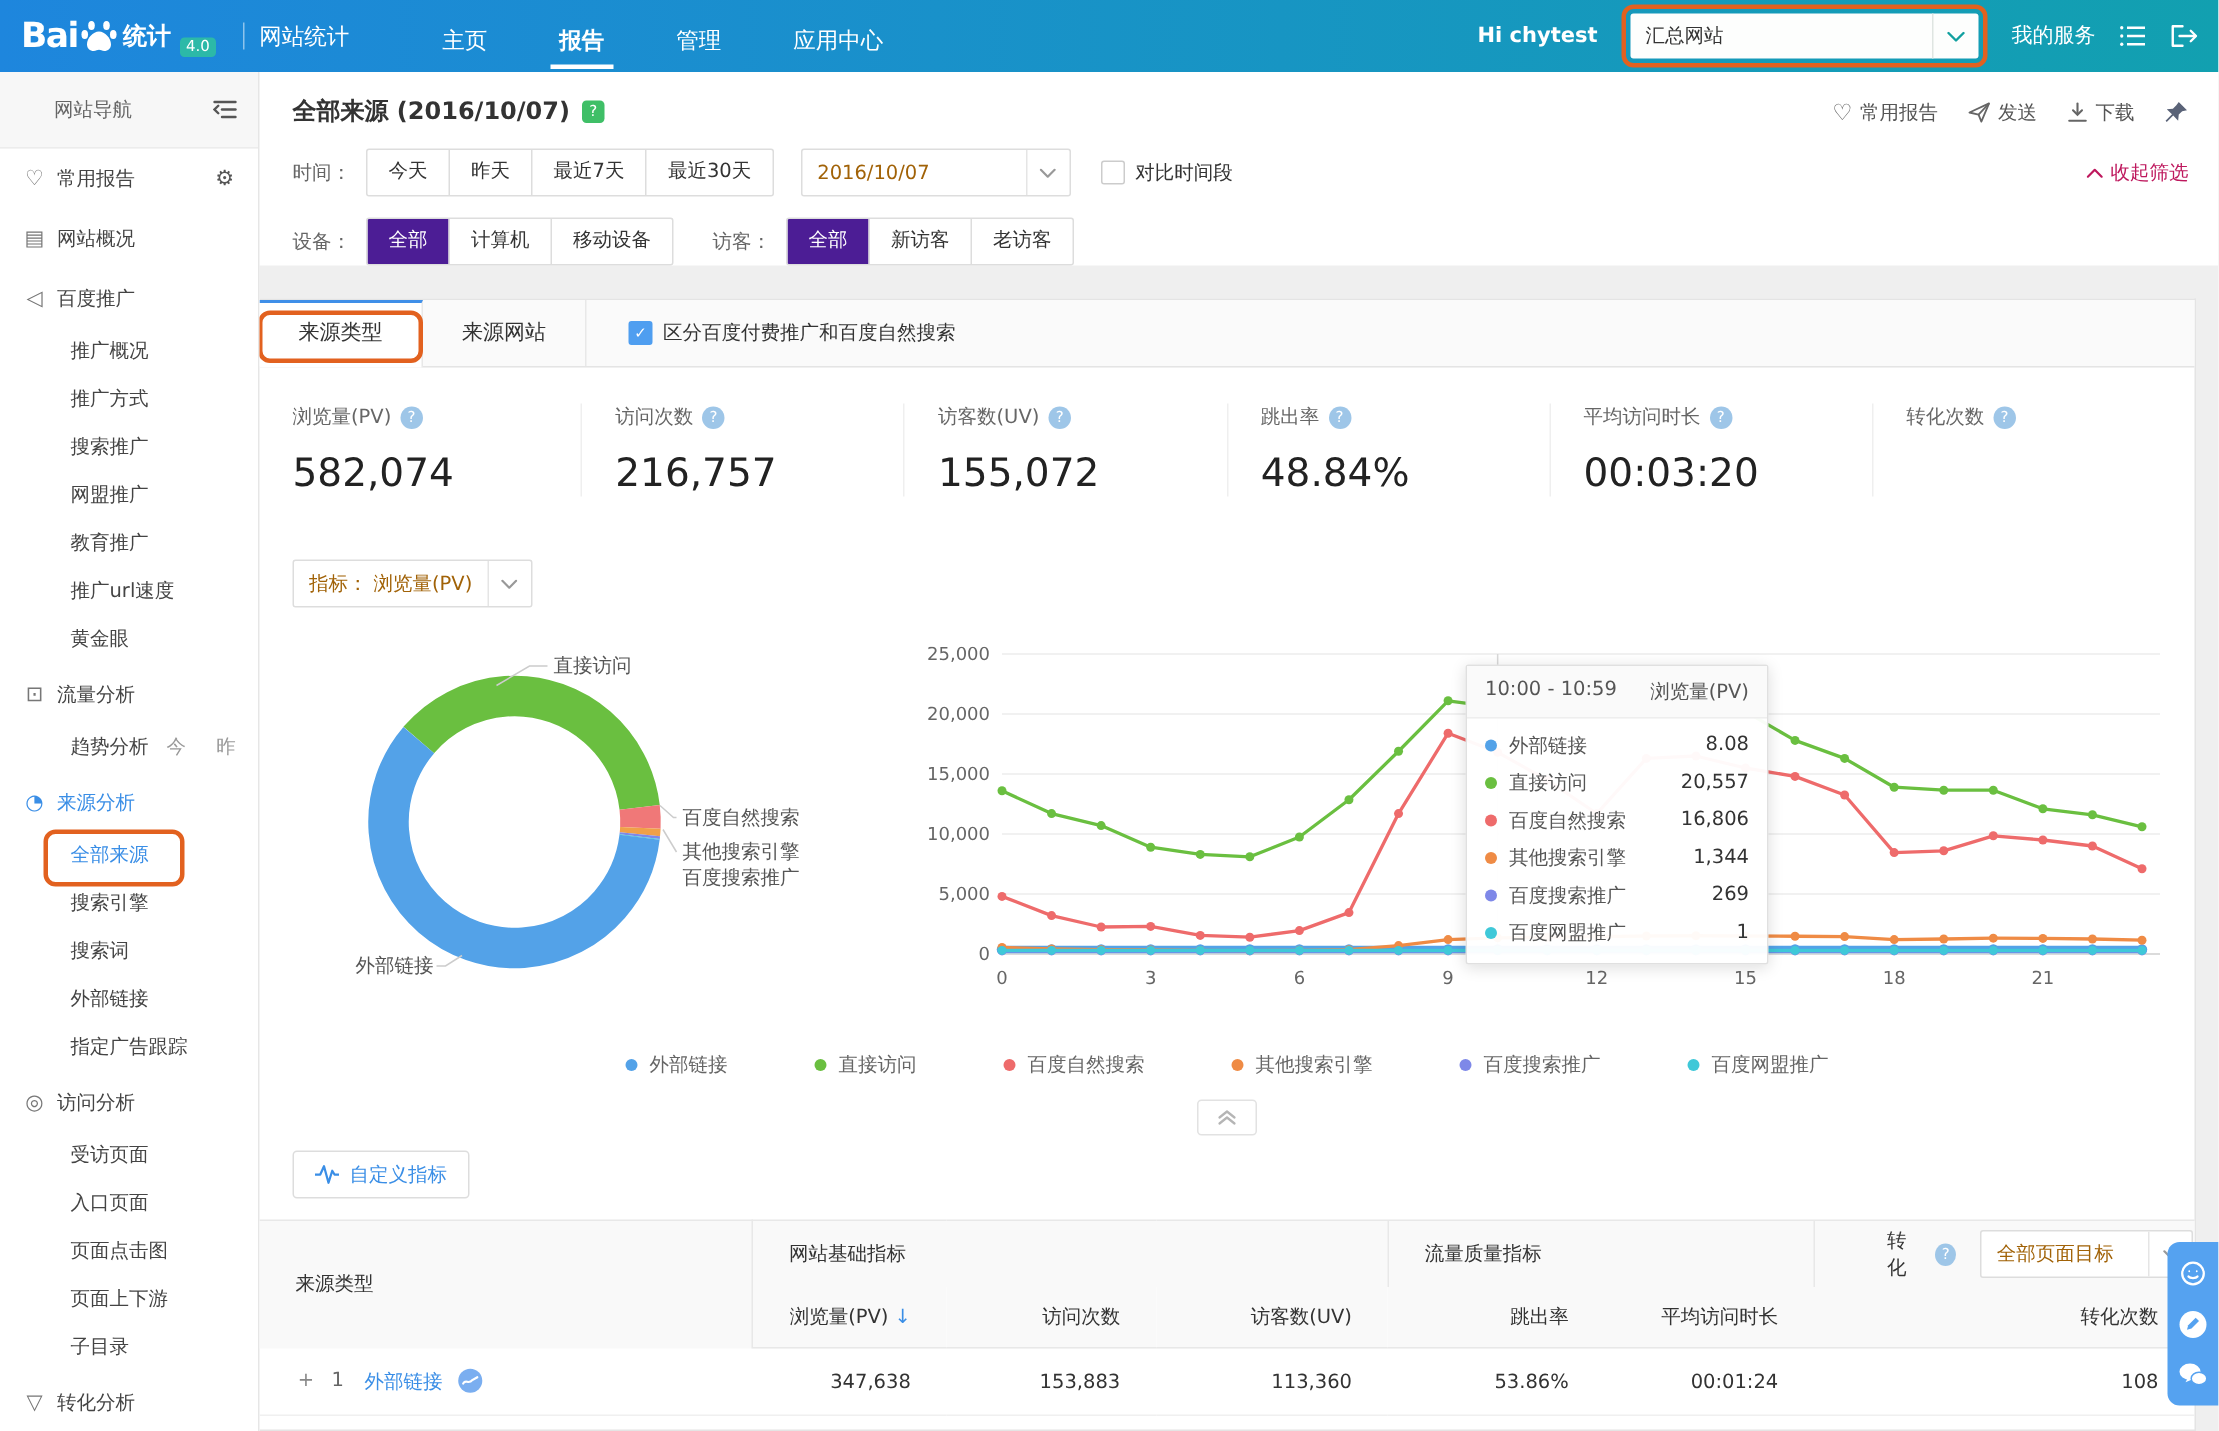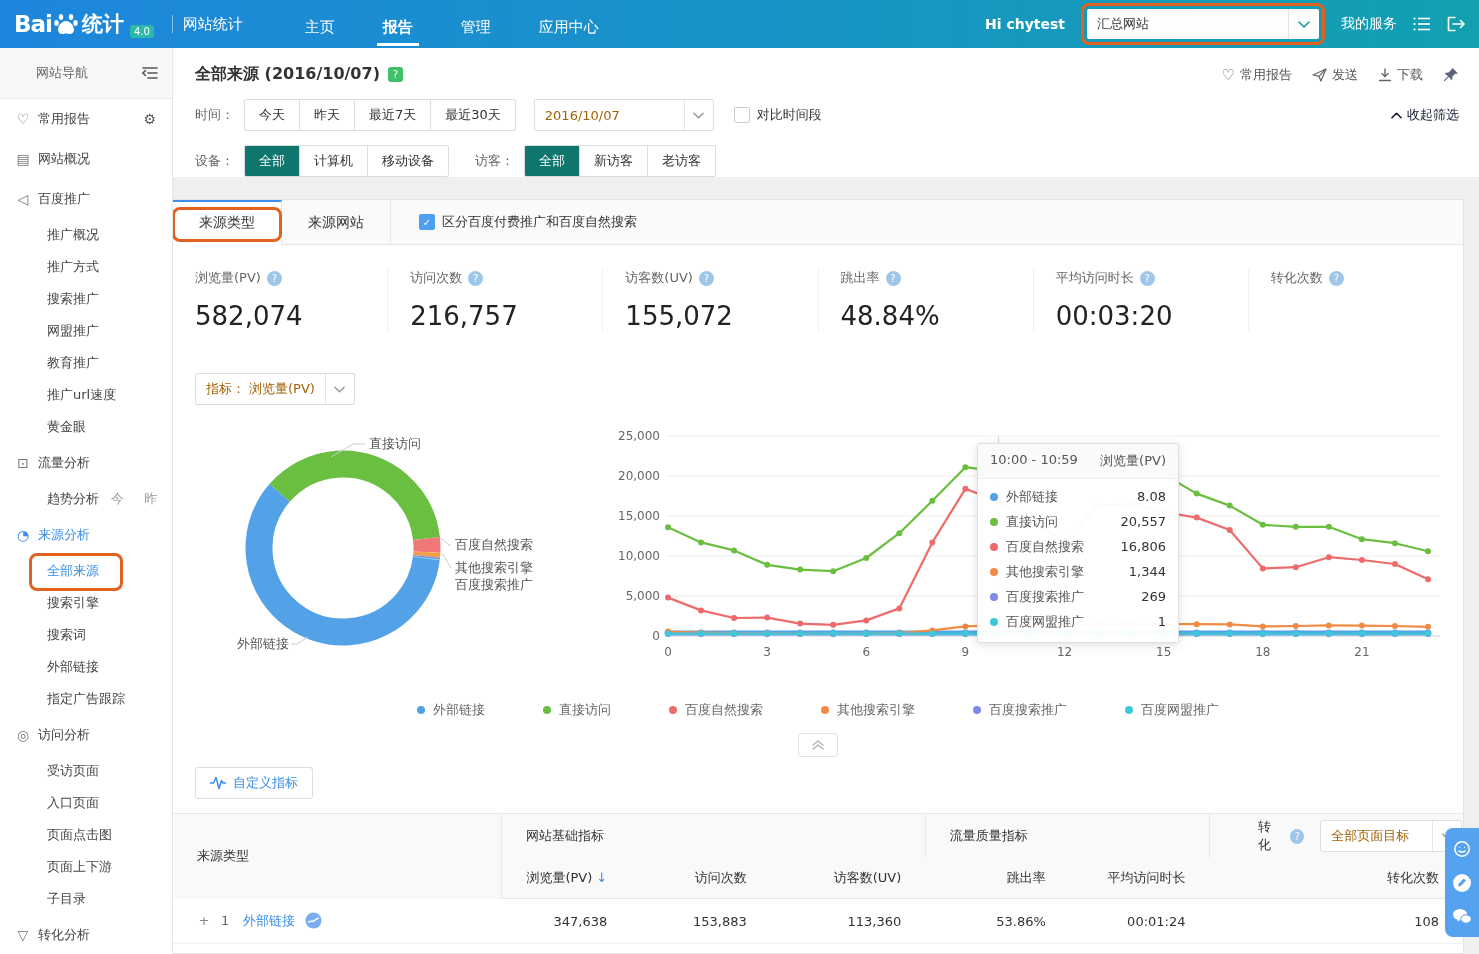--- a/index.html
+++ b/index.html
@@ -3,21 +3,21 @@
 <meta charset="utf-8">
 <style>
   html,body{margin:0;padding:0;}
   body{width:1479px;height:954px;position:relative;overflow:hidden;background:#efefef;
        font-family:"DejaVu Sans","Liberation Sans",sans-serif;color:#333;font-size:13px;}
   svg{display:block;}
   
   .topbar{height:48px;display:flex;align-items:center;background:linear-gradient(90deg,#1e86dd 0%,#12a0b0 100%);color:#fff;}
   .brand{display:flex;align-items:center;padding-left:14px;}
   .logo-bai{font-size:23px;font-weight:bold;letter-spacing:-1px;}
-  .logo-suffix{font-size:21px;font-weight:bold;margin-left:2px;}
+  .logo-suffix{font-size:16px;font-weight:bold;margin-left:2px;}
   .ver-badge{background:#2cb9a8;color:#fff;font-size:10px;padding:1px 4px;border-radius:3px;margin:14px 8px 0 6px;}
   .brand-div{width:1px;height:18px;background:rgba(255,255,255,.5);margin:0 10px;}
   .product{font-size:15px;}
   .topnav{display:flex;gap:48px;margin-left:62px;font-size:15px;}
   .nav-item{height:43px;line-height:48px;position:relative;cursor:pointer;}
   .nav-item.active{font-weight:bold;}
   .nav-item.active::after{content:'';position:absolute;bottom:0;left:50%;transform:translateX(-50%);width:42px;height:3px;background:#fff;}
   .topbar-right{margin-left:auto;display:flex;align-items:center;gap:16px;padding-right:14px;}
   .greeting{font-weight:bold;font-size:14px;}
   .ann-box{border:3px solid #e2611f;border-radius:8px;padding:3px;}
@@ -46,28 +46,28 @@
   .title-row{display:flex;align-items:center;padding:16px 20px 0 22px;}
   .page-title{font-size:16px;font-weight:bold;color:#333;}
   .q-green{display:inline-flex;align-items:center;justify-content:center;width:15px;height:15px;border-radius:3px;background:#3fbf67;color:#fff;font-size:10px;margin-left:8px;}
   .head-actions{margin-left:auto;display:flex;align-items:center;gap:20px;color:#555;}
   .h-act{display:flex;align-items:center;gap:5px;cursor:pointer;}
   .filter-row{display:flex;align-items:center;margin:14px 0 0 22px;color:#666;}
   .f-label{margin-right:10px;}
   .seg{display:flex;border:1px solid #ddd;border-radius:2px;overflow:hidden;background:#fff;}
   .seg>div{padding:0 14px;height:30px;line-height:30px;color:#333;border-left:1px solid #ddd;cursor:pointer;white-space:nowrap;}
   .seg>div:first-child{border-left:none;}
-  .seg>div.on{background:#0f766e;color:#fff;border-color:#4f9ef0;text-align:right;}
+  .seg>div.on{background:#4c1d95;color:#fff;border-color:#4f9ef0;text-align:right;}
   .select-box{display:flex;align-items:center;height:30px;border:1px solid #ddd;border-radius:2px;background:#fff;cursor:pointer;margin-left:18px;}
   .select-box .val{padding:0 10px;color:#a16207;}
   .select-box .chev-cell{width:28px;height:100%;display:flex;align-items:center;justify-content:center;border-left:1px solid #e5e5e5;color:#999;}
   .chk{display:flex;align-items:center;gap:7px;margin-left:20px;cursor:pointer;color:#333;}
   .cbox{width:14px;height:14px;border:1px solid #ccc;border-radius:2px;background:#fff;display:inline-flex;align-items:center;justify-content:center;font-size:10px;color:#fff;}
   .cbox.checked{background:#4f9ef0;border-color:#4f9ef0;}
-  .collapse-filters{position:absolute;right:20px;top:58px;color:#0f172a;display:flex;align-items:center;gap:5px;cursor:pointer;}
+  .collapse-filters{position:absolute;right:20px;top:58px;color:#be185d;display:flex;align-items:center;gap:5px;cursor:pointer;}
   
   .card{background:#fff;margin:22px 15px 0 0;border:1px solid #e4e4e4;border-left:none;flex:1;}
   .tabs{display:flex;background:#fafafa;border-bottom:1px solid #e4e4e4;height:44px;position:relative;}
   .tab{padding:0 26px;line-height:44px;font-size:14px;color:#333;border-right:1px solid #e8e8e8;position:relative;cursor:pointer;}
   .tab.active{background:#fff;border-top:2px solid #3f8fe8;line-height:40px;margin-bottom:-1px;}
   .tab.highlight::after{content:'';position:absolute;inset:5px -1px 3px -1px;border:3px solid #e2611f;border-radius:8px;pointer-events:none;}
   .tabs .chk{margin-left:28px;}
   .metrics{display:flex;padding:24px 0 18px;}
   .metric{flex:1;padding-left:22px;border-left:1px solid #efefef;}
   .metric:first-child{border-left:none;}

